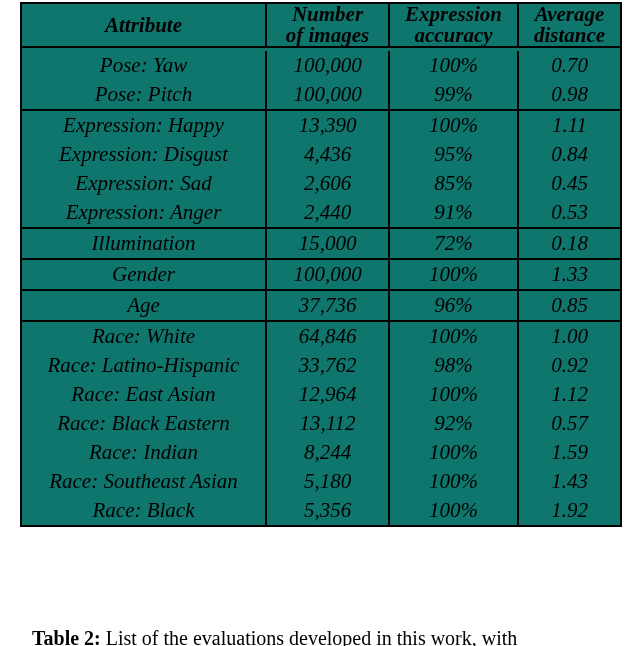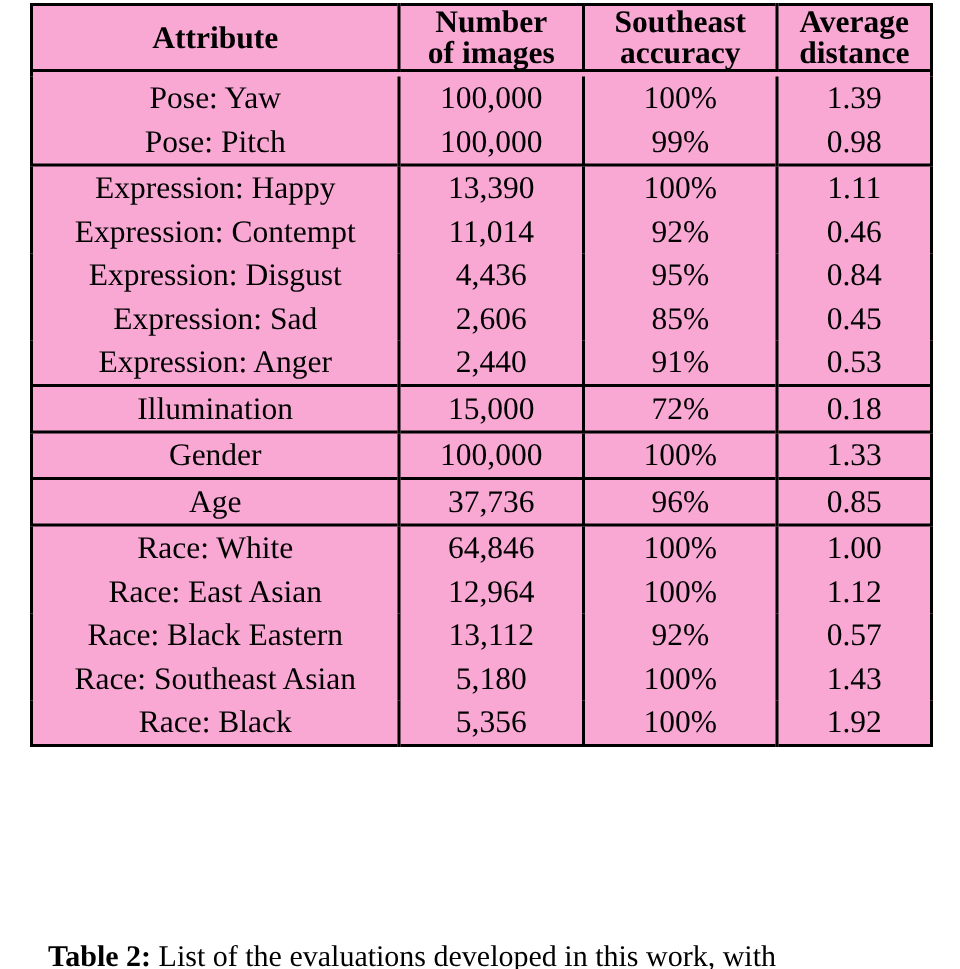--- a/index.html
+++ b/index.html
@@ -29,21 +29,22 @@
     position: absolute;
     left: 20px;
     top: 2px;
     width: 600px;
   }
 
   table.results {
     border-collapse: collapse;
     width: 600px;
     table-layout: fixed;
-    background: #f9a8d4;
+    background: #0f766e;
+    font-style: italic;
   }
 
   table.results col.c-attr   { width: 245px; }
   table.results col.c-num    { width: 123px; }
   table.results col.c-acc    { width: 129px; }
   table.results col.c-dist   { width: 103px; }
 
   table.results th,
   table.results td {
     border-left: 2px solid #000;
@@ -134,58 +135,52 @@
       <thead>
         <tr class="header-row">
           <th>
             <span class="hl">Attribute</span>
           </th>
           <th>
             <span class="hl">Number</span>
             <span class="hl">of images</span>
           </th>
           <th>
-            <span class="hl">Southeast</span>
+            <span class="hl">Expression</span>
             <span class="hl">accuracy</span>
           </th>
           <th>
             <span class="hl">Average</span>
             <span class="hl">distance</span>
           </th>
         </tr>
       </thead>
       <tbody id="table-body">
           <tr class="double-rule">
             <td colspan="4"></td>
           </tr>
           <tr>
             <td class="attr">Pose: Yaw</td>
             <td class="num">100,000</td>
             <td class="acc">100%</td>
-            <td class="dist">1.39</td>
+            <td class="dist">0.70</td>
           </tr>
           <tr>
             <td class="attr">Pose: Pitch</td>
             <td class="num">100,000</td>
             <td class="acc">99%</td>
             <td class="dist">0.98</td>
           </tr>
           <tr class="group-start">
             <td class="attr">Expression: Happy</td>
             <td class="num">13,390</td>
             <td class="acc">100%</td>
             <td class="dist">1.11</td>
           </tr>
           <tr>
-            <td class="attr">Expression: Contempt</td>
-            <td class="num">11,014</td>
-            <td class="acc">92%</td>
-            <td class="dist">0.46</td>
-          </tr>
-          <tr>
             <td class="attr">Expression: Disgust</td>
             <td class="num">4,436</td>
             <td class="acc">95%</td>
             <td class="dist">0.84</td>
           </tr>
           <tr>
             <td class="attr">Expression: Sad</td>
             <td class="num">2,606</td>
             <td class="acc">85%</td>
             <td class="dist">0.45</td>
@@ -214,32 +209,44 @@
             <td class="acc">96%</td>
             <td class="dist">0.85</td>
           </tr>
           <tr class="group-start">
             <td class="attr">Race: White</td>
             <td class="num">64,846</td>
             <td class="acc">100%</td>
             <td class="dist">1.00</td>
           </tr>
           <tr>
+            <td class="attr">Race: Latino-Hispanic</td>
+            <td class="num">33,762</td>
+            <td class="acc">98%</td>
+            <td class="dist">0.92</td>
+          </tr>
+          <tr>
             <td class="attr">Race: East Asian</td>
             <td class="num">12,964</td>
             <td class="acc">100%</td>
             <td class="dist">1.12</td>
           </tr>
           <tr>
             <td class="attr">Race: Black Eastern</td>
             <td class="num">13,112</td>
             <td class="acc">92%</td>
             <td class="dist">0.57</td>
           </tr>
           <tr>
+            <td class="attr">Race: Indian</td>
+            <td class="num">8,244</td>
+            <td class="acc">100%</td>
+            <td class="dist">1.59</td>
+          </tr>
+          <tr>
             <td class="attr">Race: Southeast Asian</td>
             <td class="num">5,180</td>
             <td class="acc">100%</td>
             <td class="dist">1.43</td>
           </tr>
           <tr>
             <td class="attr">Race: Black</td>
             <td class="num">5,356</td>
             <td class="acc">100%</td>
             <td class="dist">1.92</td>

